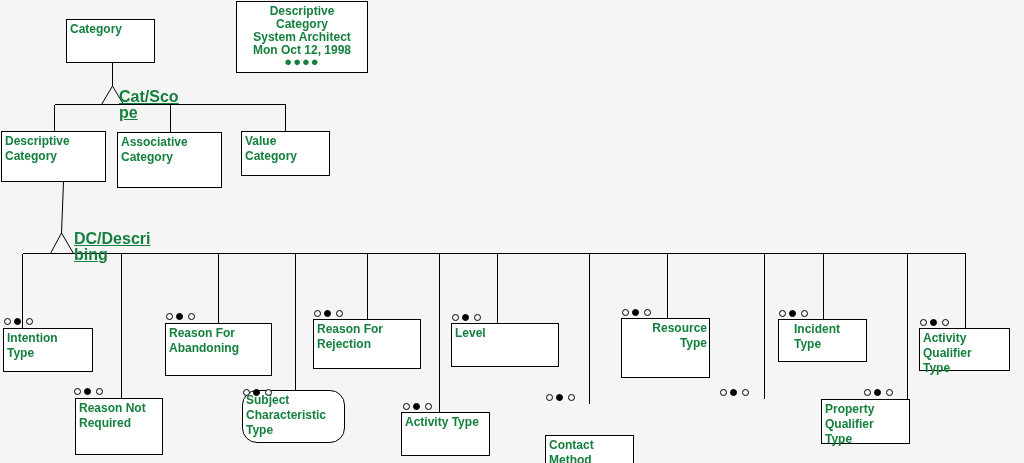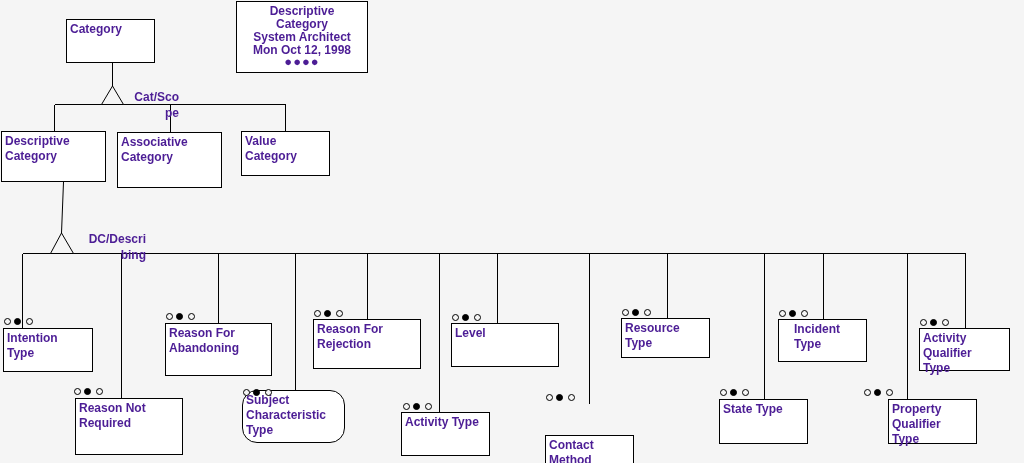--- a/index.html
+++ b/index.html
@@ -1,21 +1,21 @@
 <!DOCTYPE html>
 <html><head>
 <meta charset="utf-8">
 <style>
   html,body{margin:0;padding:0;}
   #canvas{
     position:relative;
     width:1024px;height:463px;
     background:#f5f5f5;
     font-family:"Liberation Sans", sans-serif;
-    color:#4c1d95;
+    color:#15803d;
     overflow:hidden;
   }
   #wires{position:absolute;left:0;top:0;pointer-events:none;}
   .ebox{
     position:absolute;
     background:#ffffff;
     border:1px solid #000;
     box-sizing:border-box;
     overflow:visible;
   }
@@ -43,25 +43,26 @@
     white-space:pre-line;
   }
   .titlebox .tdots{
     font-size:13px;
     font-weight:bold;
     line-height:10px;
     letter-spacing:1px;
   }
   .rel-label{
     position:absolute;
-    font-size:12px;
+    font-size:16px;
     font-weight:bold;
     line-height:16px;
-    text-align:right;
+    text-align:left;
     white-space:pre-line;
+    text-decoration:underline;
   }
   .markers{position:absolute;height:8px;}
   .markers .c{
     display:inline-block;
     width:7px;height:7px;
     box-sizing:border-box;
     border:1px solid #000;
     border-radius:50%;
     background:#f5f5f5;
     margin-right:3px;
@@ -132,21 +133,21 @@
   </div>
   <div class="ebox" style="left:241px;top:131px;width:89px;height:45px;">
     <span class="label">Value
 Category</span>
   </div>
 
   <div class="ebox" style="left:3px;top:328px;width:90px;height:44px;">
     <span class="label">Intention
 Type</span>
   </div>
-  <div class="ebox" style="left:75px;top:398px;width:108px;height:57px;">
+  <div class="ebox" style="left:75px;top:398px;width:88px;height:57px;">
     <span class="label">Reason Not
 Required</span>
   </div>
   <div class="ebox" style="left:165px;top:323px;width:107px;height:53px;">
     <span class="label">Reason For
 Abandoning</span>
   </div>
   <div class="ebox" style="left:242px;top:390px;width:103px;height:53px;border-radius:15px;">
     <span class="label">Subject
 Characteristic
@@ -159,32 +160,29 @@
   <div class="ebox" style="left:401px;top:412px;width:89px;height:44px;">
     <span class="label">Activity Type</span>
   </div>
   <div class="ebox" style="left:451px;top:323px;width:108px;height:44px;">
     <span class="label">Level</span>
   </div>
   <div class="ebox" style="left:545px;top:404px;width:89px;height:43px;margin-top:31px;">
     <span class="label">Contact
 Method</span>
   </div>
-  <div class="ebox" style="left:621px;top:318px;width:89px;height:40px;">
+  <div class="ebox" style="left:621px;top:318px;width:89px;height:60px;text-align:right;">
     <span class="label">Resource
 Type</span>
-  </div>
-  <div class="ebox" style="left:719px;top:399px;width:89px;height:45px;">
-    <span class="label">State Type</span>
   </div>
   <div class="ebox" style="left:778px;top:319px;width:89px;height:43px;padding-left:12px;">
     <span class="label">Incident
 Type</span>
   </div>
-  <div class="ebox" style="left:888px;top:399px;width:89px;height:45px;">
+  <div class="ebox" style="left:821px;top:399px;width:89px;height:45px;">
     <span class="label">Property
 Qualifier
 Type</span>
   </div>
   <div class="ebox" style="left:919px;top:328px;width:91px;height:43px;">
     <span class="label">Activity
 Qualifier
 Type</span>
   </div>
 

